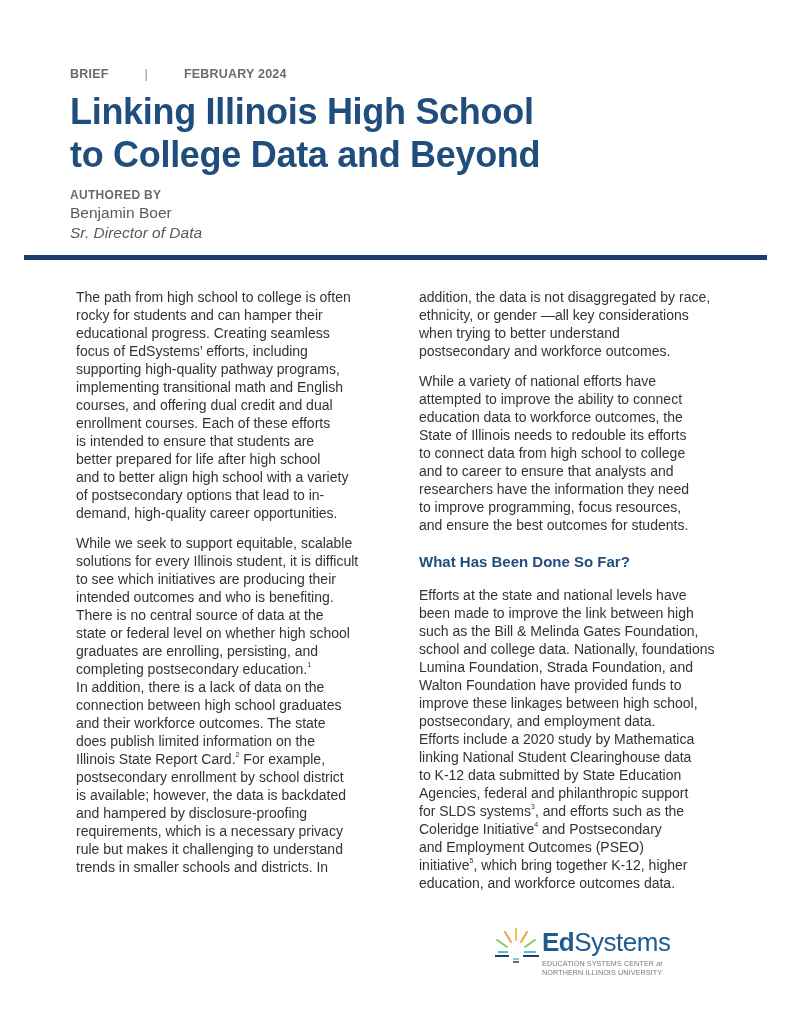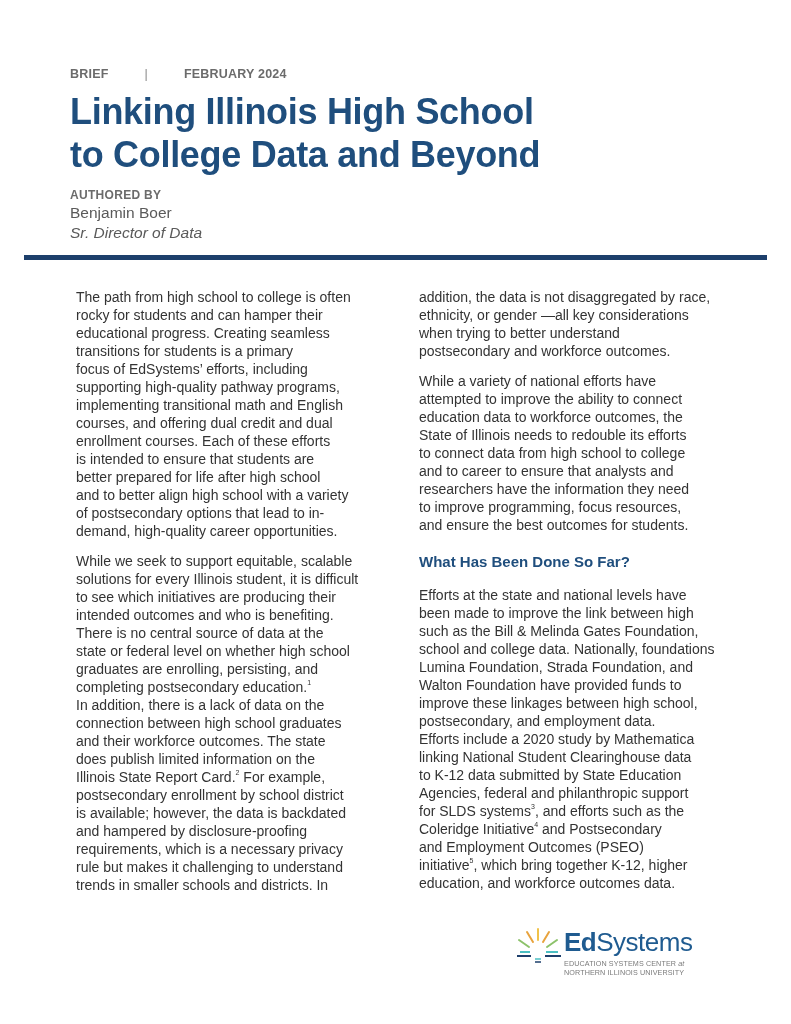--- a/index.html
+++ b/index.html
@@ -95,21 +95,21 @@
   .section-heading {
     font-size: 15px;
     font-weight: bold;
     color: #1f4e7d;
     line-height: 24px;
     margin: 16px 0 12px 0;
     white-space: nowrap;
   }
   .logo {
     position: absolute;
-    left: 516px;
+    left: 494px;
     top: 927px;
     width: 200px;
     height: 56px;
     display: flex;
     align-items: flex-start;
   }
   .logo-icon { width: 76px; height: 56px; flex: 0 0 auto; }
   .logo-text { margin-left: 5px; margin-top: 2px; }
   .logo-wordmark {
     font-size: 26px;
@@ -151,21 +151,20 @@
   </div>
 </div>
 
 <div class="rule"></div>
 
 <div class="column col-left">
   <p class="para">
     <span class="ln">The path from high school to college is often</span>
     <span class="ln">rocky for students and can hamper their</span>
     <span class="ln">educational progress. Creating seamless</span>
-    <span class="ln">transitions for students is a primary</span>
     <span class="ln">focus of EdSystems’ efforts, including</span>
     <span class="ln">supporting high-quality pathway programs,</span>
     <span class="ln">implementing transitional math and English</span>
     <span class="ln">courses, and offering dual credit and dual</span>
     <span class="ln">enrollment courses. Each of these efforts</span>
     <span class="ln">is intended to ensure that students are</span>
     <span class="ln">better prepared for life after high school</span>
     <span class="ln">and to better align high school with a variety</span>
     <span class="ln">of postsecondary options that lead to in-</span>
     <span class="ln">demand, high-quality career opportunities.</span>

